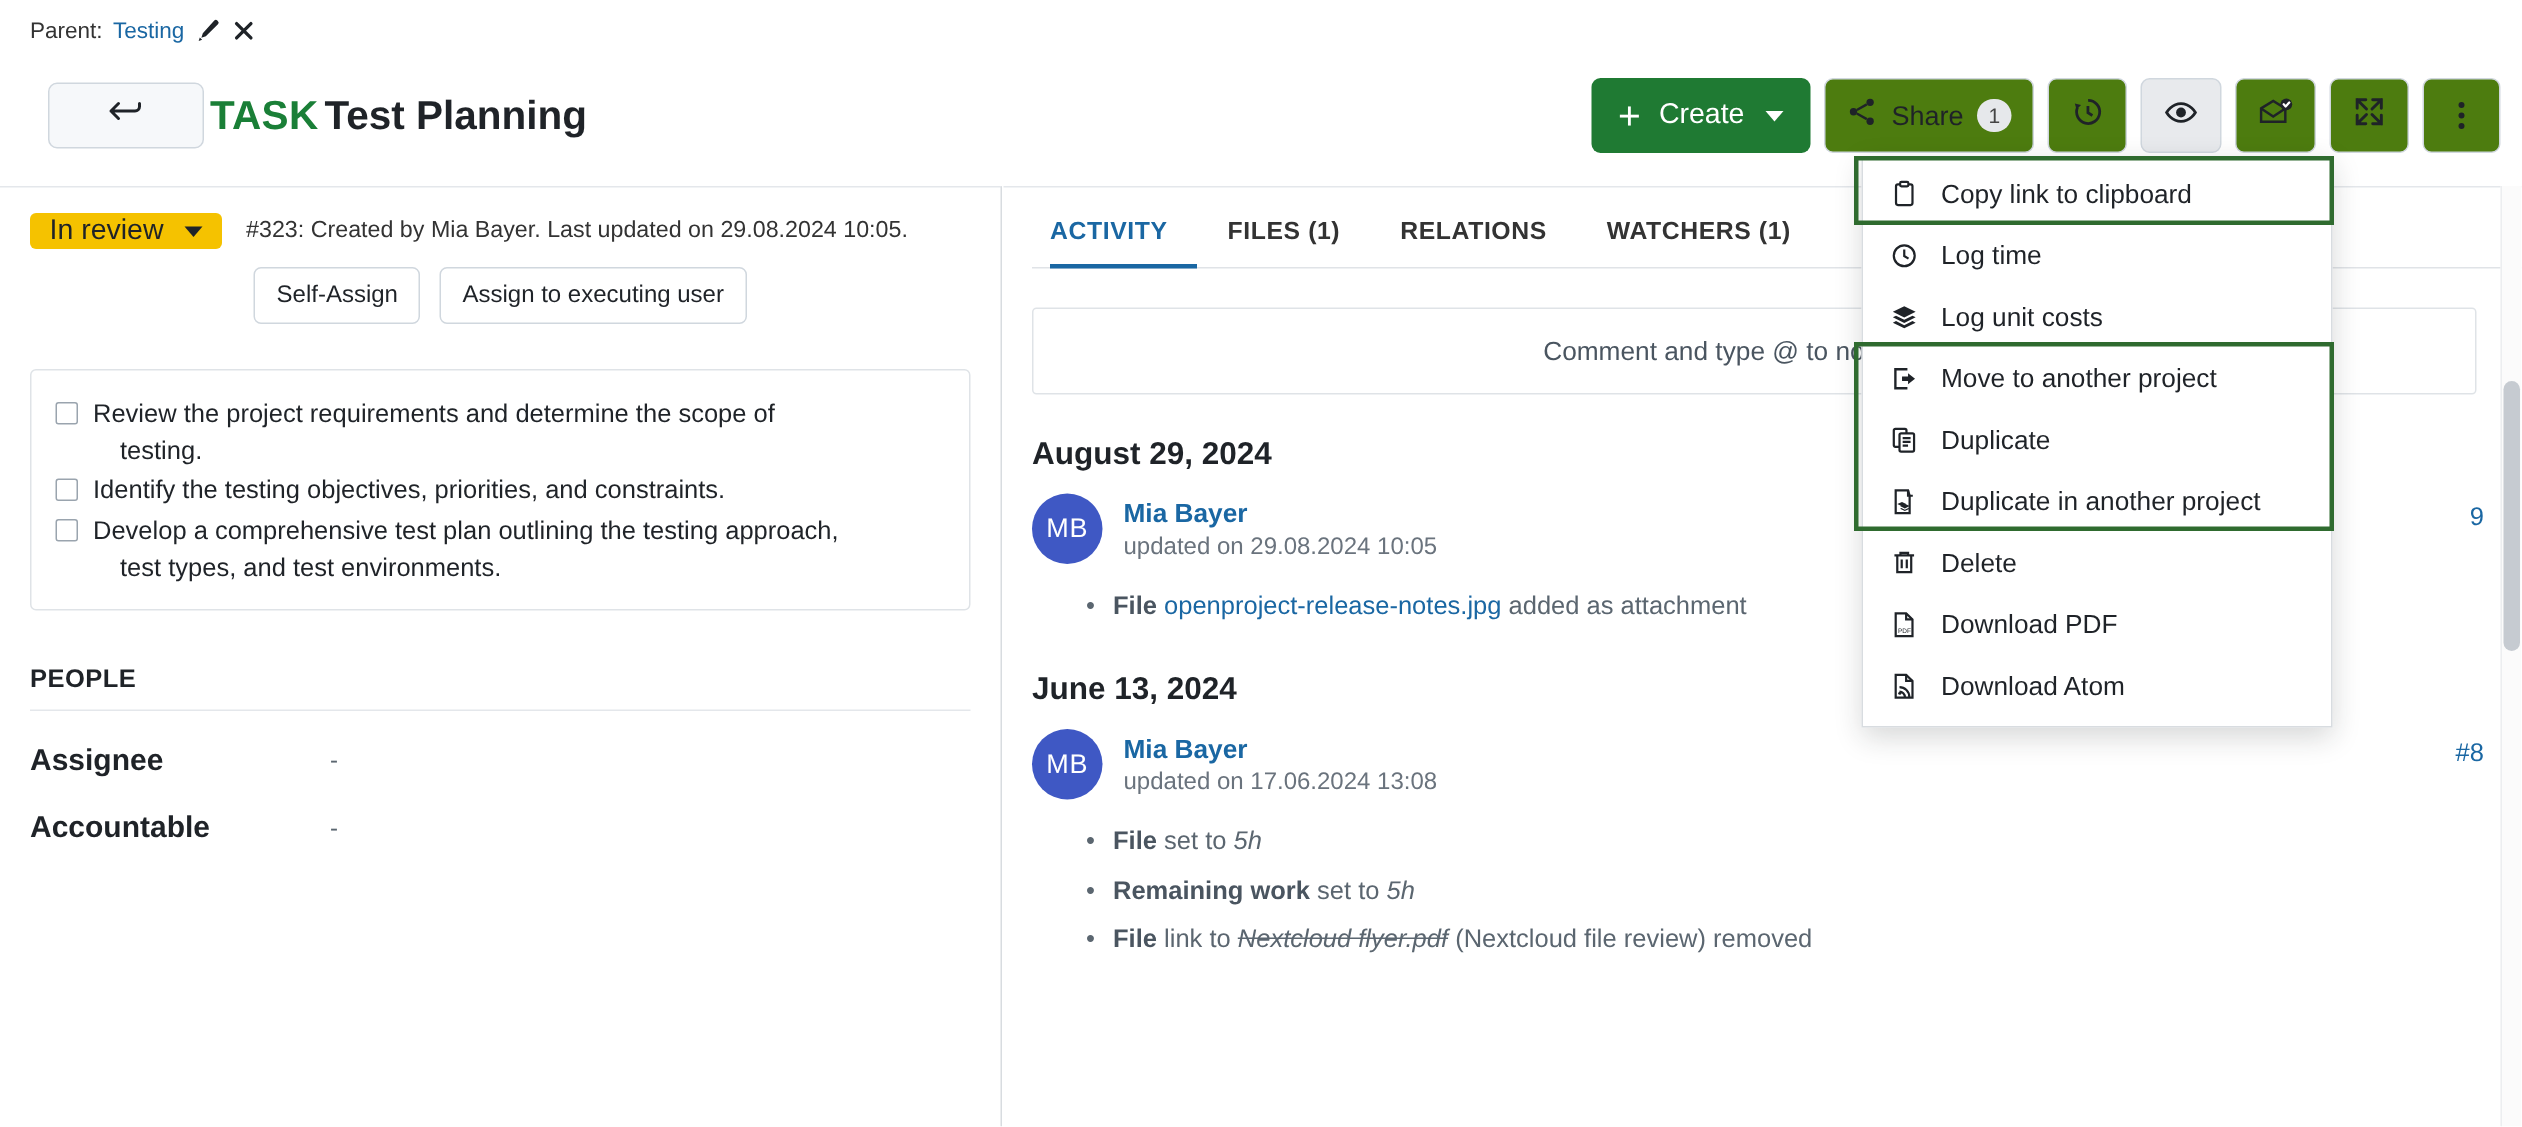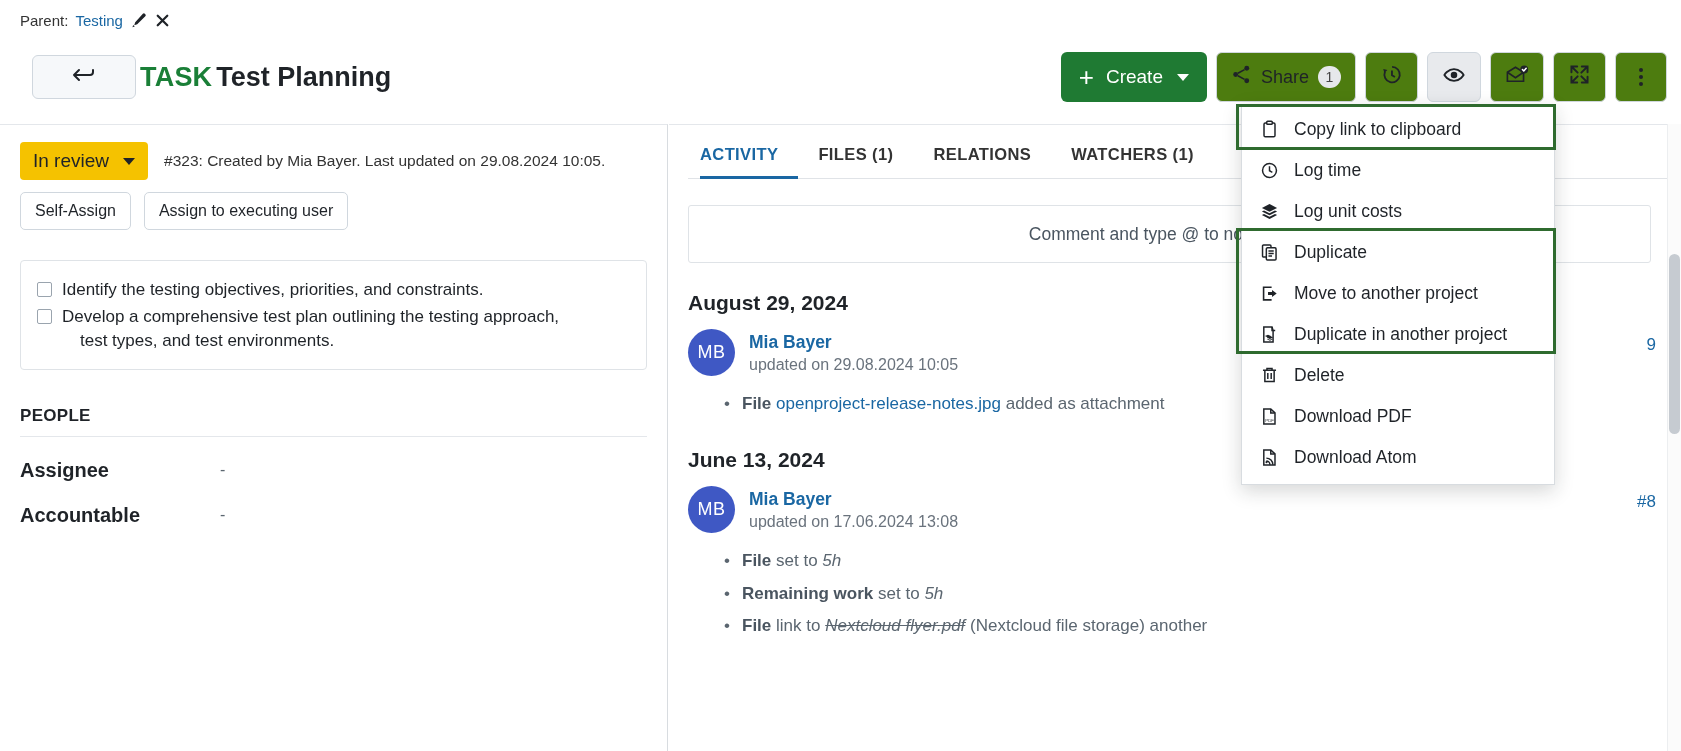--- a/index.html
+++ b/index.html
@@ -75,26 +75,26 @@
     position: absolute; left: 0; top: 124px;
     width: 668px; height: 627px;
     border-top: 1px solid #e4e7eb;
     border-right: 1px solid #d8dce0;
     padding: 0 20px;
     overflow: hidden;
   }
   .status-row { display: flex; align-items: center; gap: 16px; margin-top: 17px; }
   .status-chip {
     background: #F5C200; color: #1f2328;
-    height: 38px; padding: 0 13px; border-radius: 4px;
+    height: 24px; padding: 0 13px; border-radius: 4px;
     display: inline-flex; align-items: center; gap: 12px;
     font-size: 19px; cursor: pointer; border: none; font-family: inherit;
   }
   .meta-text { font-size: 15.5px; color: #333; }
-  .assign-row { display: flex; gap: 13px; margin-top: 12px; }
+  .assign-row { display: flex; gap: 13px; margin-top: 12px; justify-content: center; }
   .plain-btn {
     height: 38px; padding: 0 14px;
     background: #fff; border: 1px solid #d0d7de; border-radius: 5px;
     font-size: 16px; color: #1f2328; cursor: pointer; font-family: inherit;
   }
 
   .desc-box {
     margin-top: 30px;
     border: 1px solid #dfe3e7; border-radius: 4px;
     padding: 16px 16px 14px 16px;
@@ -331,20 +331,24 @@
       </button>
       <span class="meta-text">#323: Created by Mia Bayer. Last updated on 29.08.2024 10:05.</span>
     </div>
 
     <div class="assign-row">
       <button class="plain-btn">Self-Assign</button>
       <button class="plain-btn">Assign to executing user</button>
     </div>
 
     <div class="desc-box">
+      <div class="chk-item">
+        <span class="chk-box"></span>
+        <span class="chk-text"><span>Review the project requirements and determine the scope of</span><br><span style="display:inline-block;padding-left:18px">testing.</span></span>
+      </div>
       <div class="chk-item">
         <span class="chk-box"></span>
         <span class="chk-text">Identify the testing objectives, priorities, and constraints.</span>
       </div>
       <div class="chk-item">
         <span class="chk-box"></span>
         <span class="chk-text"><span>Develop a comprehensive test plan outlining the testing approach,</span><br><span style="display:inline-block;padding-left:18px">test types, and test environments.</span></span>
       </div>
     </div>
 
@@ -404,21 +408,21 @@
       </li>
       <li>
         <span class="b-strong">Remaining work</span>
         <span>set to</span>
         <span class="b-em">5h</span>
       </li>
       <li>
         <span class="b-strong">File</span>
         <span>link to</span>
         <span class="b-del">Nextcloud flyer.pdf</span>
-        <span>(Nextcloud file storage) another</span>
+        <span>(Nextcloud file review) removed</span>
       </li>
     </ul>
   </div>
 
   <div class="scroll-track">
     <div class="scroll-thumb"></div>
   </div>
 
   <div class="menu">
     <div class="menu-item">
@@ -451,39 +455,39 @@
               <path d="M1.8 9L9 12.6 16.2 9l-2-1-5.2 2.6L3.8 8z"></path>
               <path d="M1.8 12.4L9 16l7.2-3.6-2-1L9 14l-5.2-2.6z"></path>
             </g>
           </svg>
       </span>
       <span>Log unit costs</span>
     </div>
     <div class="menu-item">
       <span class="menu-ico">
         <svg width="19" height="19" viewBox="0 0 18 18">
+            <g fill="none" stroke="#1f2328" stroke-width="1.5">
+              <path d="M11 3H3.4v12H11"></path>
+            </g>
+            <path fill="#1f2328" d="M11.4 5.6l4.4 3.4-4.4 3.4v-2H7.6v-2.8h3.8z"></path>
+          </svg>
+      </span>
+      <span>Move to another project</span>
+    </div>
+    <div class="menu-item">
+      <span class="menu-ico">
+        <svg width="19" height="19" viewBox="0 0 18 18">
             <g fill="none" stroke="#1f2328" stroke-width="1.4">
               <rect x="2.4" y="1.8" width="8" height="11.4" rx="1"></rect>
               <rect x="6" y="4.6" width="9.2" height="11.6" rx="1" fill="#fff"></rect>
               <path d="M8 7.6h5M8 10h5M8 12.4h3.4"></path>
             </g>
           </svg>
       </span>
       <span>Duplicate</span>
-    </div>
-    <div class="menu-item">
-      <span class="menu-ico">
-        <svg width="19" height="19" viewBox="0 0 18 18">
-            <g fill="none" stroke="#1f2328" stroke-width="1.5">
-              <path d="M11 3H3.4v12H11"></path>
-            </g>
-            <path fill="#1f2328" d="M11.4 5.6l4.4 3.4-4.4 3.4v-2H7.6v-2.8h3.8z"></path>
-          </svg>
-      </span>
-      <span>Move to another project</span>
     </div>
     <div class="menu-item">
       <span class="menu-ico">
         <svg width="19" height="19" viewBox="0 0 18 18">
             <g fill="none" stroke="#1f2328" stroke-width="1.4">
               <path d="M11.4 1.8H3.6v14.4h8.8V5.2z"></path>
               <path d="M11.4 1.8v3.4h3"></path>
             </g>
             <g fill="#1f2328">
               <path d="M11 11.2l3.6 1.7 3.2-1.7-3.2-1.5z" transform="translate(-4.4,1.2) scale(.82)"></path>

